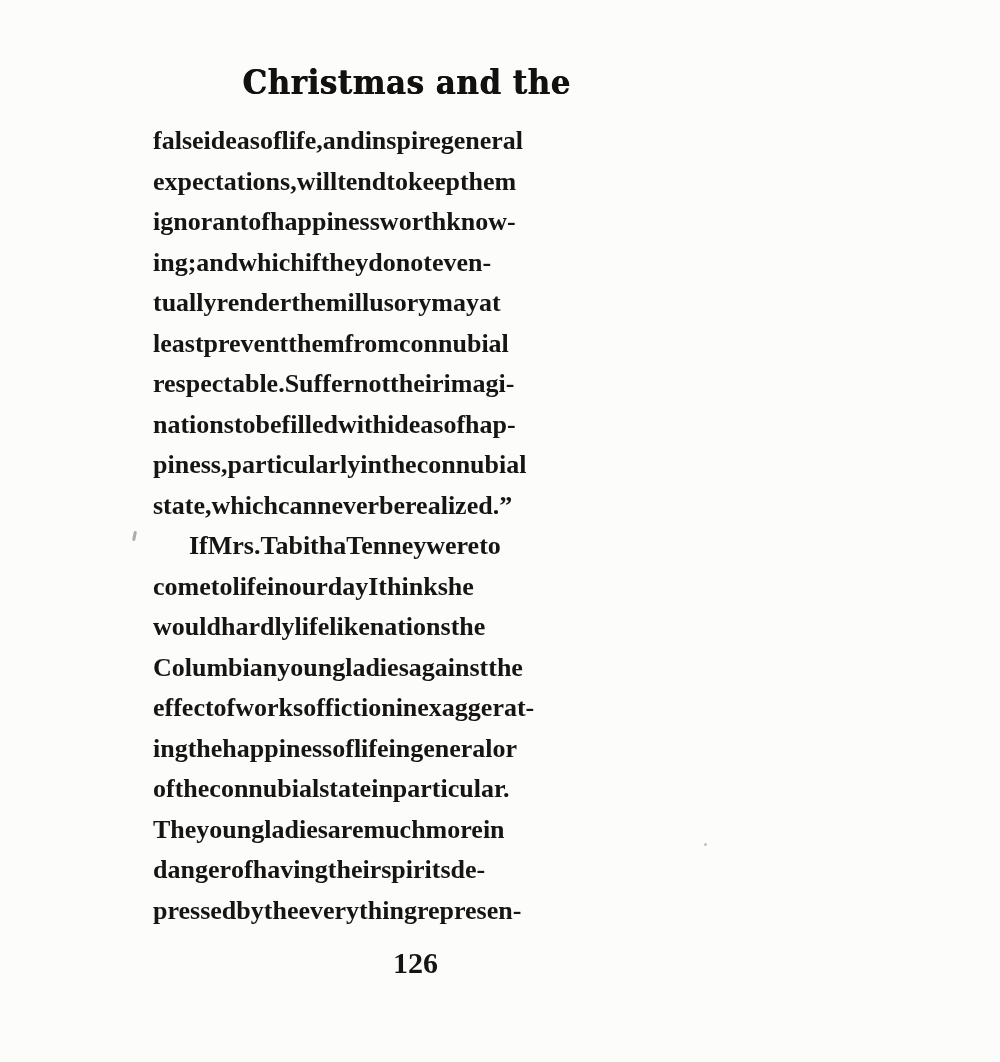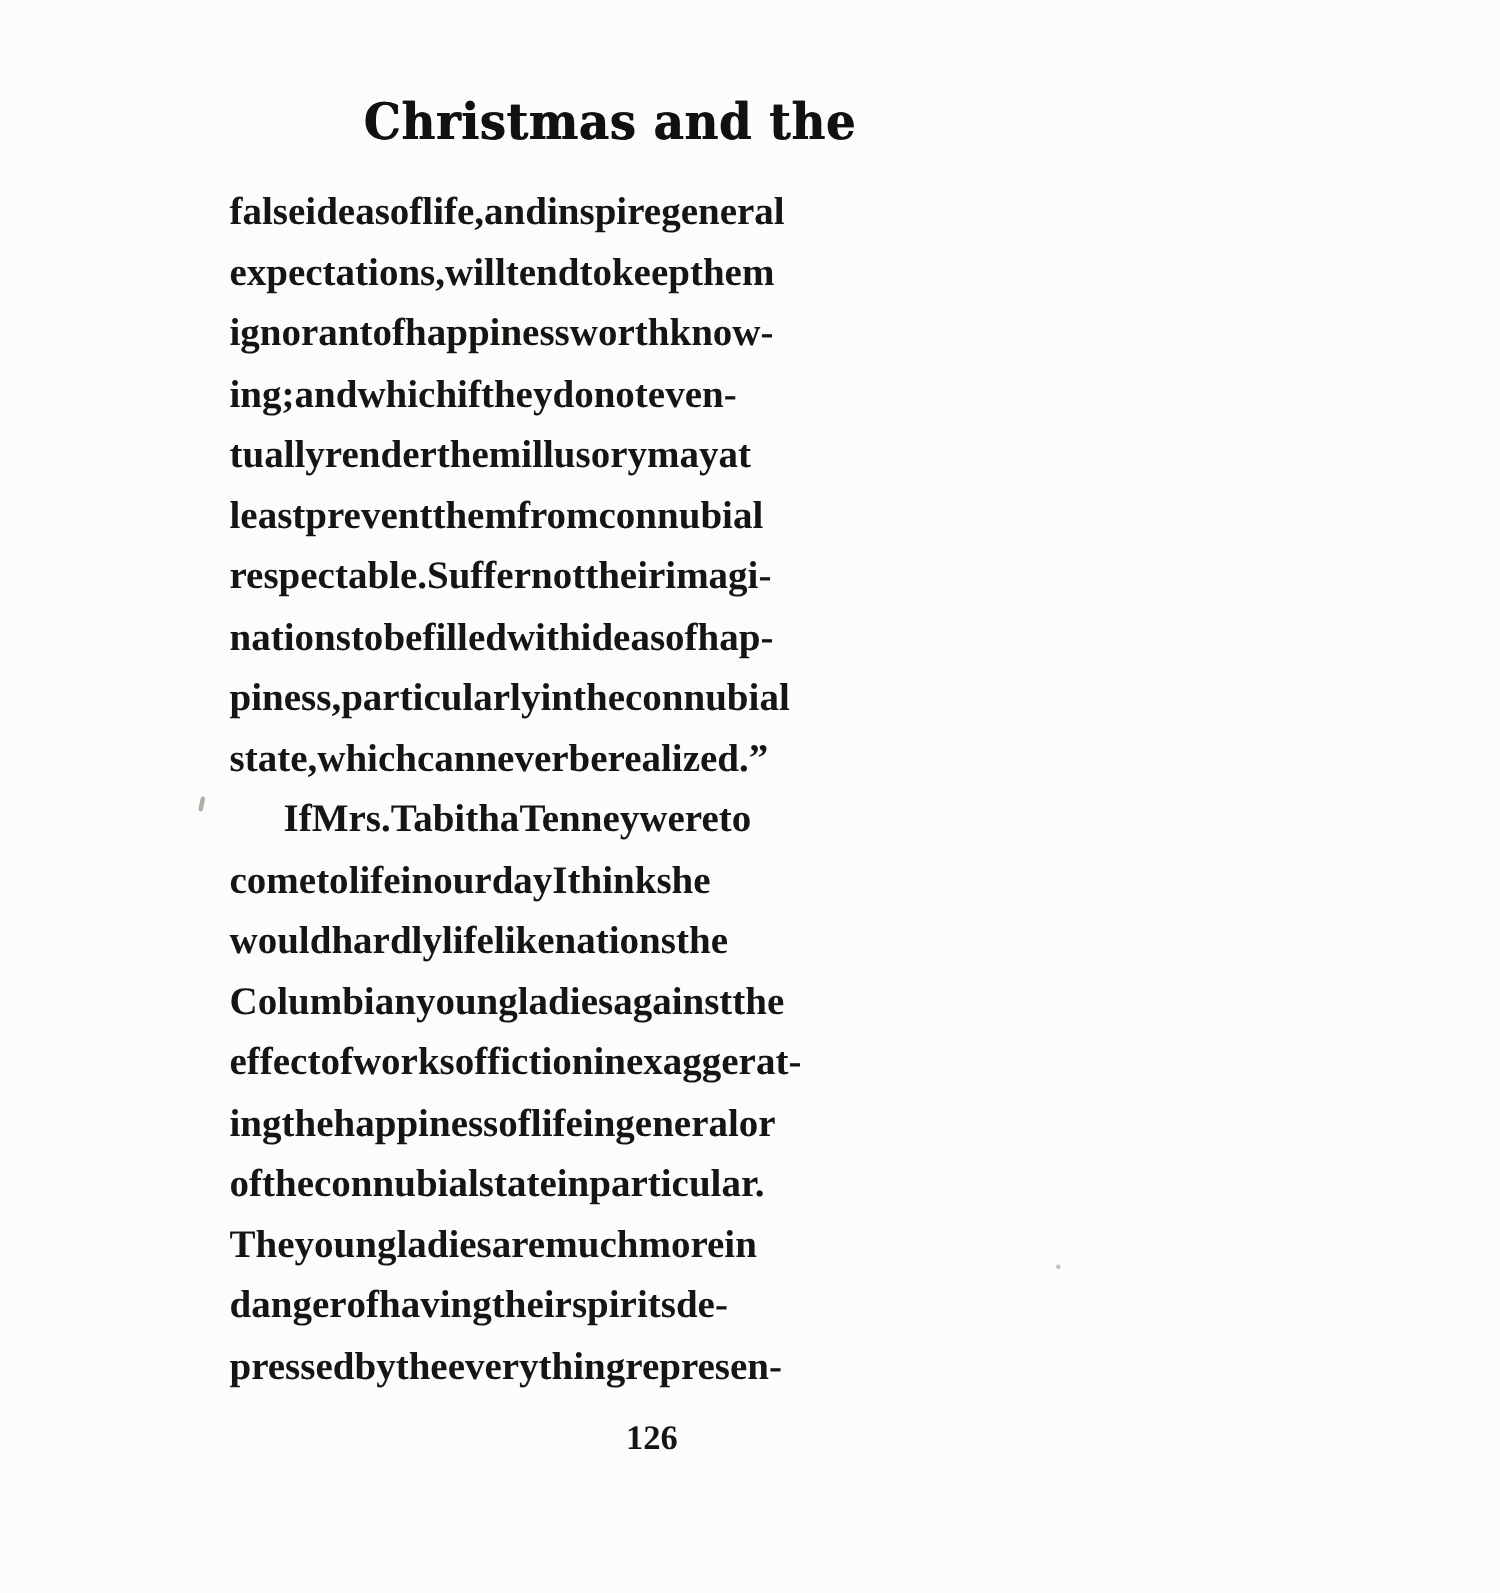--- a/index.html
+++ b/index.html
@@ -48,26 +48,26 @@
     white-space: nowrap;
   }
   .line.indent {
     padding-left: 36px;
   }
   .line span { display: inline-block; }
   
   .page-number {
     position: absolute;
     top: 946px;
-    left: 181px;
+    left: 162px;
     width: 507px;
     text-align: center;
     font-family: "Liberation Serif", serif;
     font-weight: bold;
-    font-size: 23px;
+    font-size: 30px;
     color: #171513;
   }
   
   .speck-apostrophe {
     position: absolute;
     left: 133px;
     top: 531px;
     width: 3px;
     height: 10px;
     background: #6b6b68;

